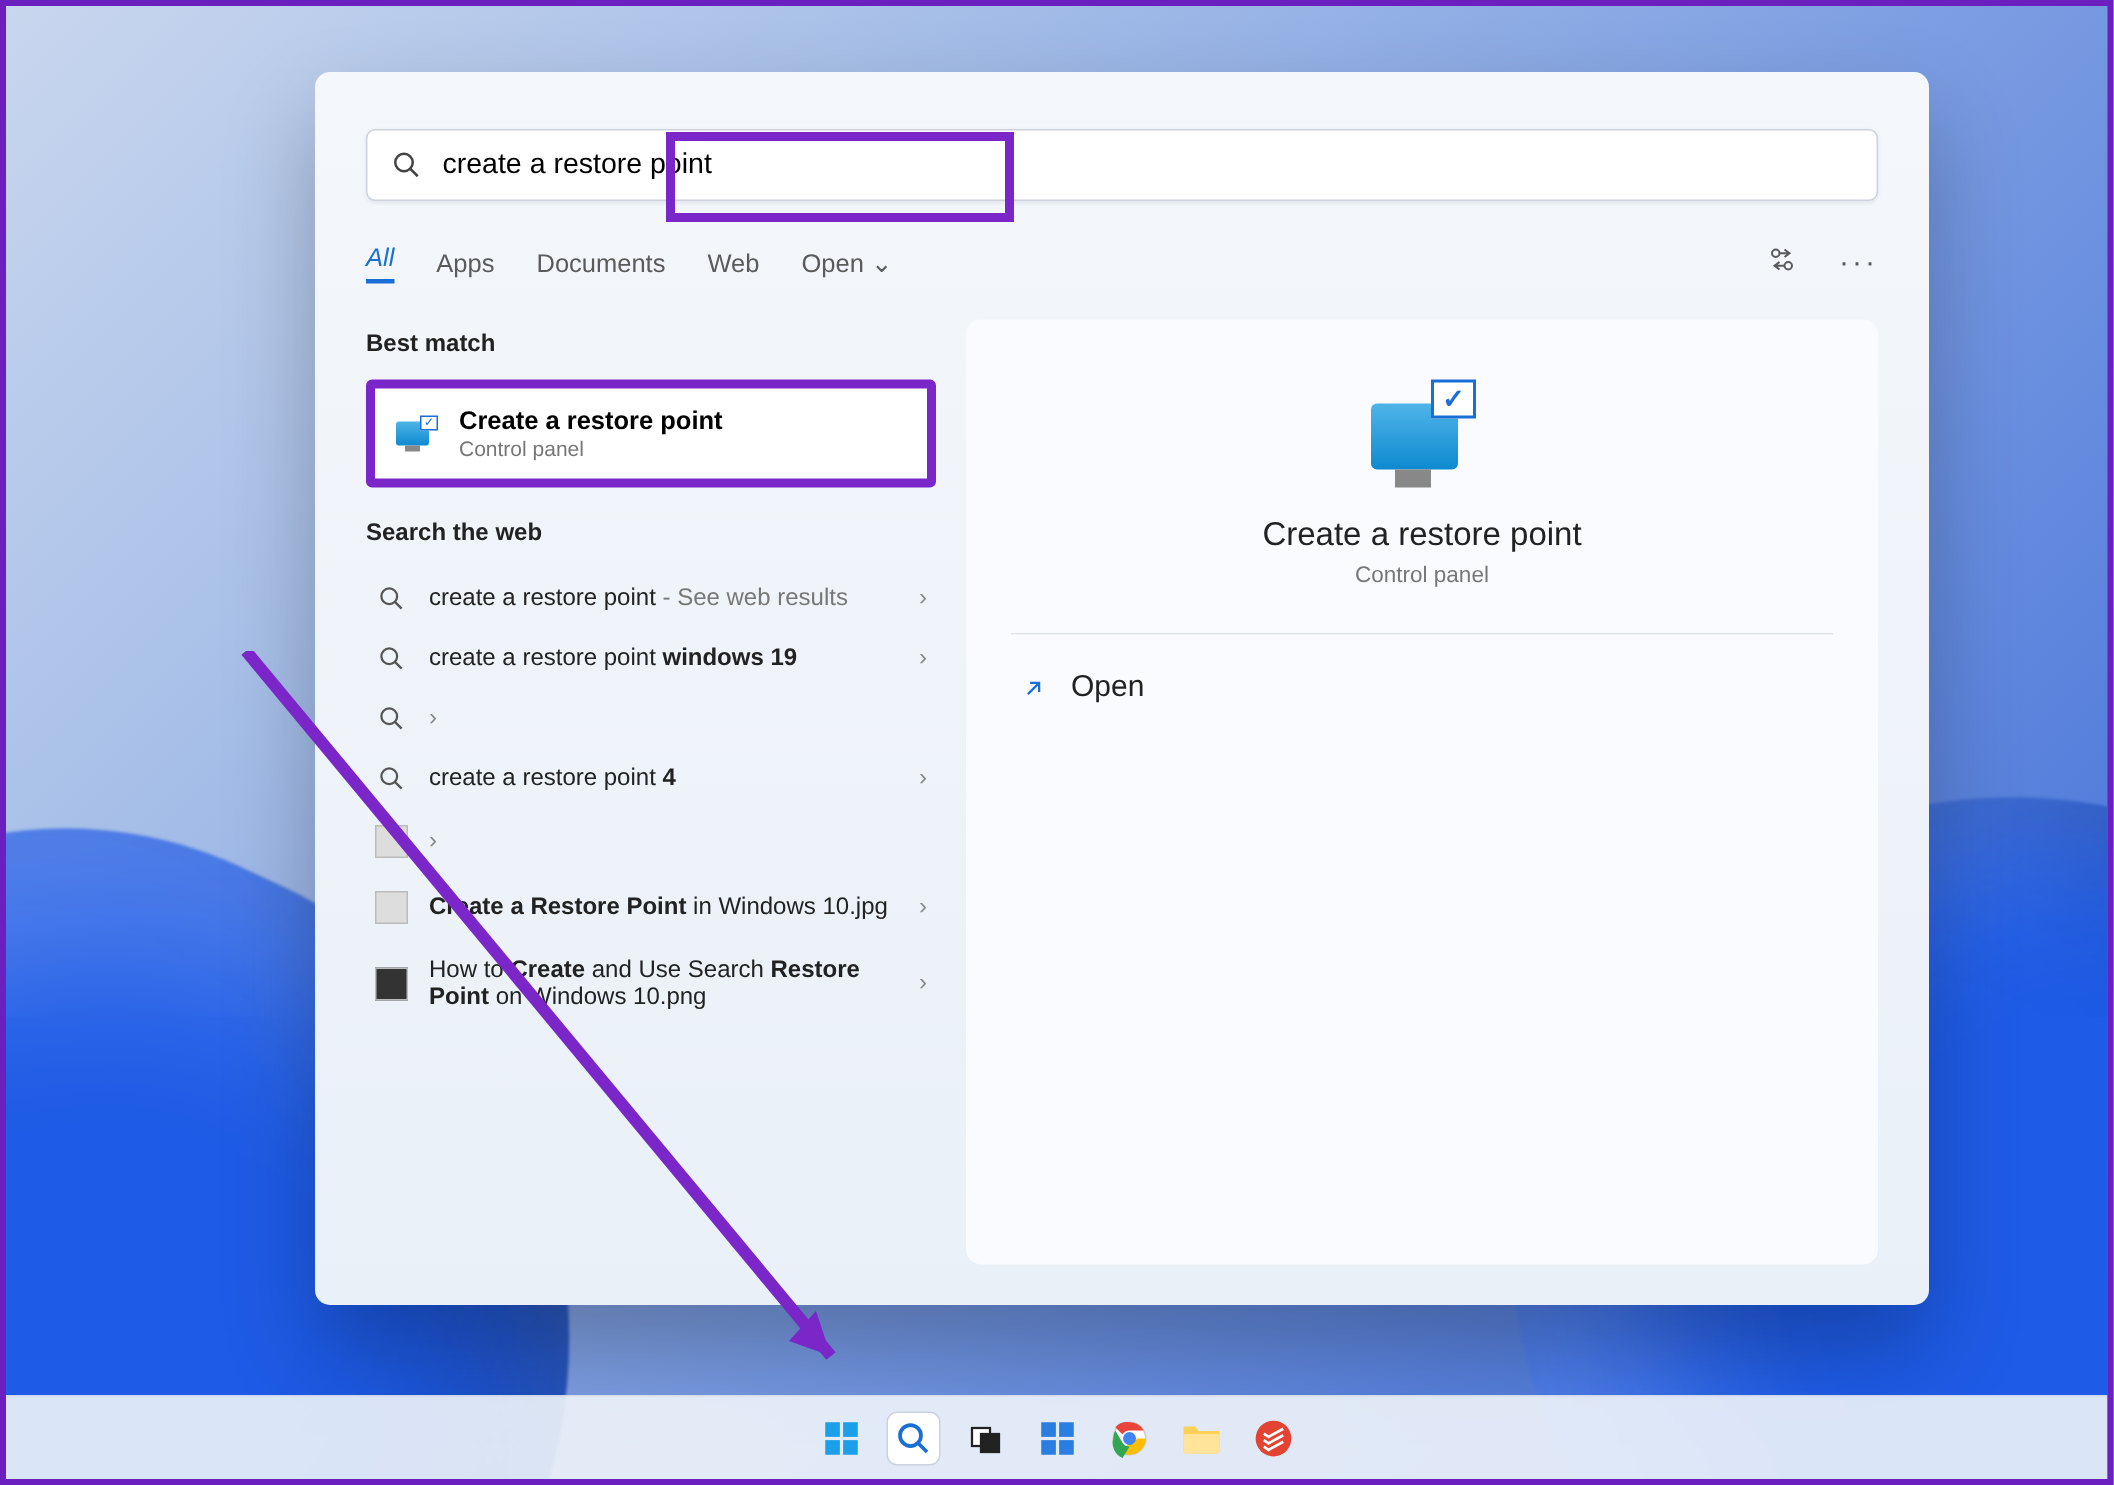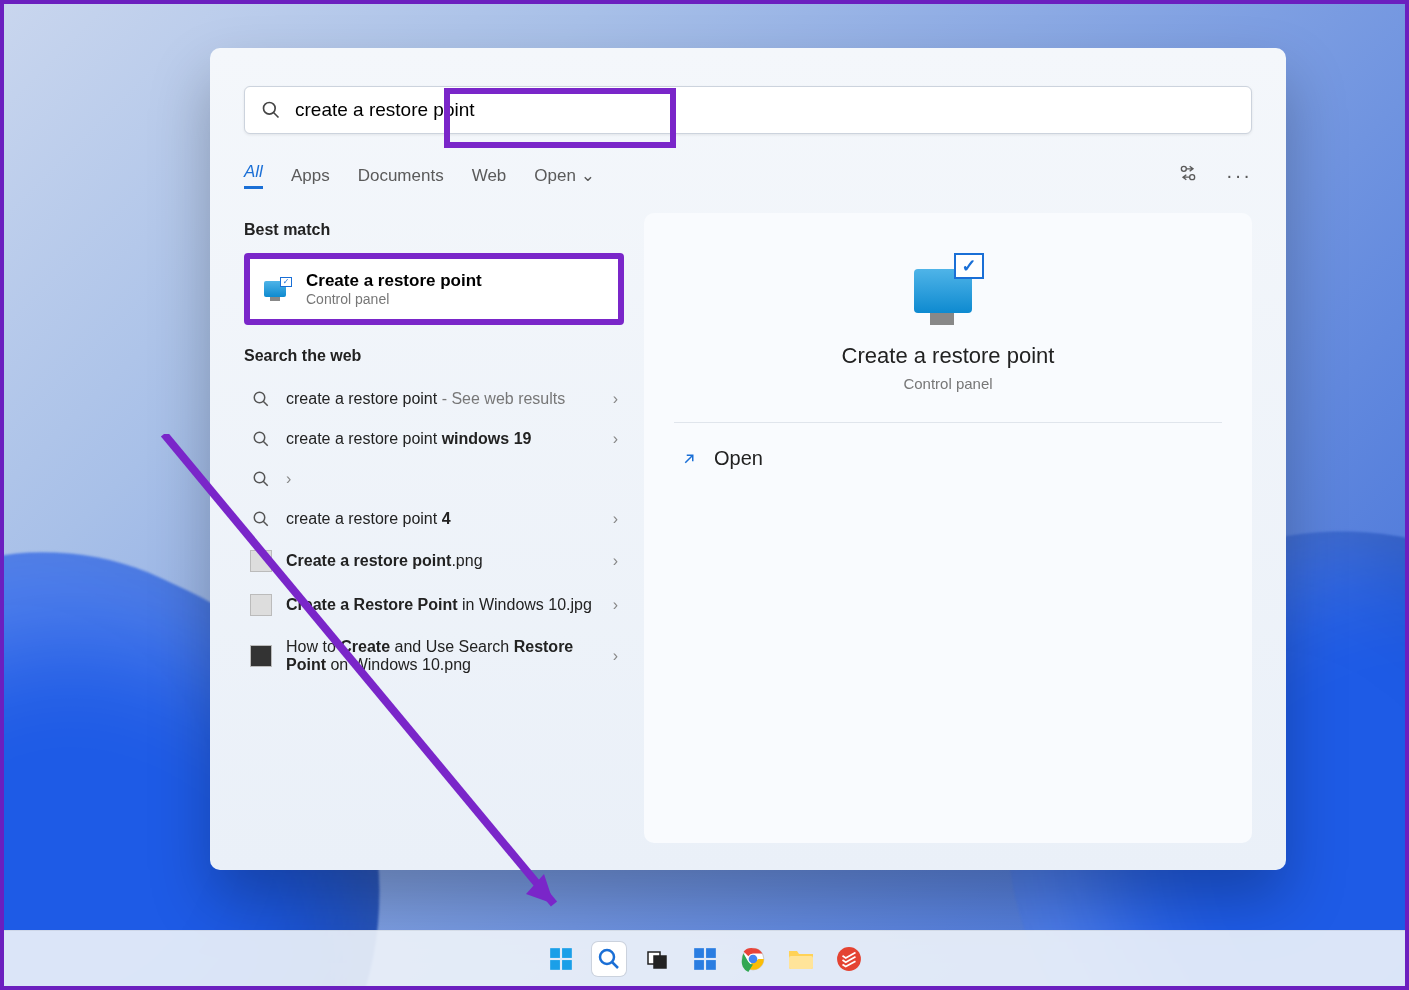--- a/index.html
+++ b/index.html
@@ -158,21 +158,20 @@
           </span>
         <span class="txt"><span>create a restore point </span><span class="bold">4</span></span>
         <span class="chev">›</span>
       </div>
 
 
       <div class="result-row">
         <span class="ric">
             <span class="thumb"></span>
           </span>
-        <span class="txt"><span class="bold">Create a restore point</span><span>.png</span></span>
         <span class="chev">›</span>
       </div>
       <div class="result-row">
         <span class="ric">
             <span class="thumb"></span>
           </span>
         <span class="txt"><span class="bold">Create a Restore Point</span><span> in Windows 10.jpg</span></span>
         <span class="chev">›</span>
       </div>
       <div class="result-row">

